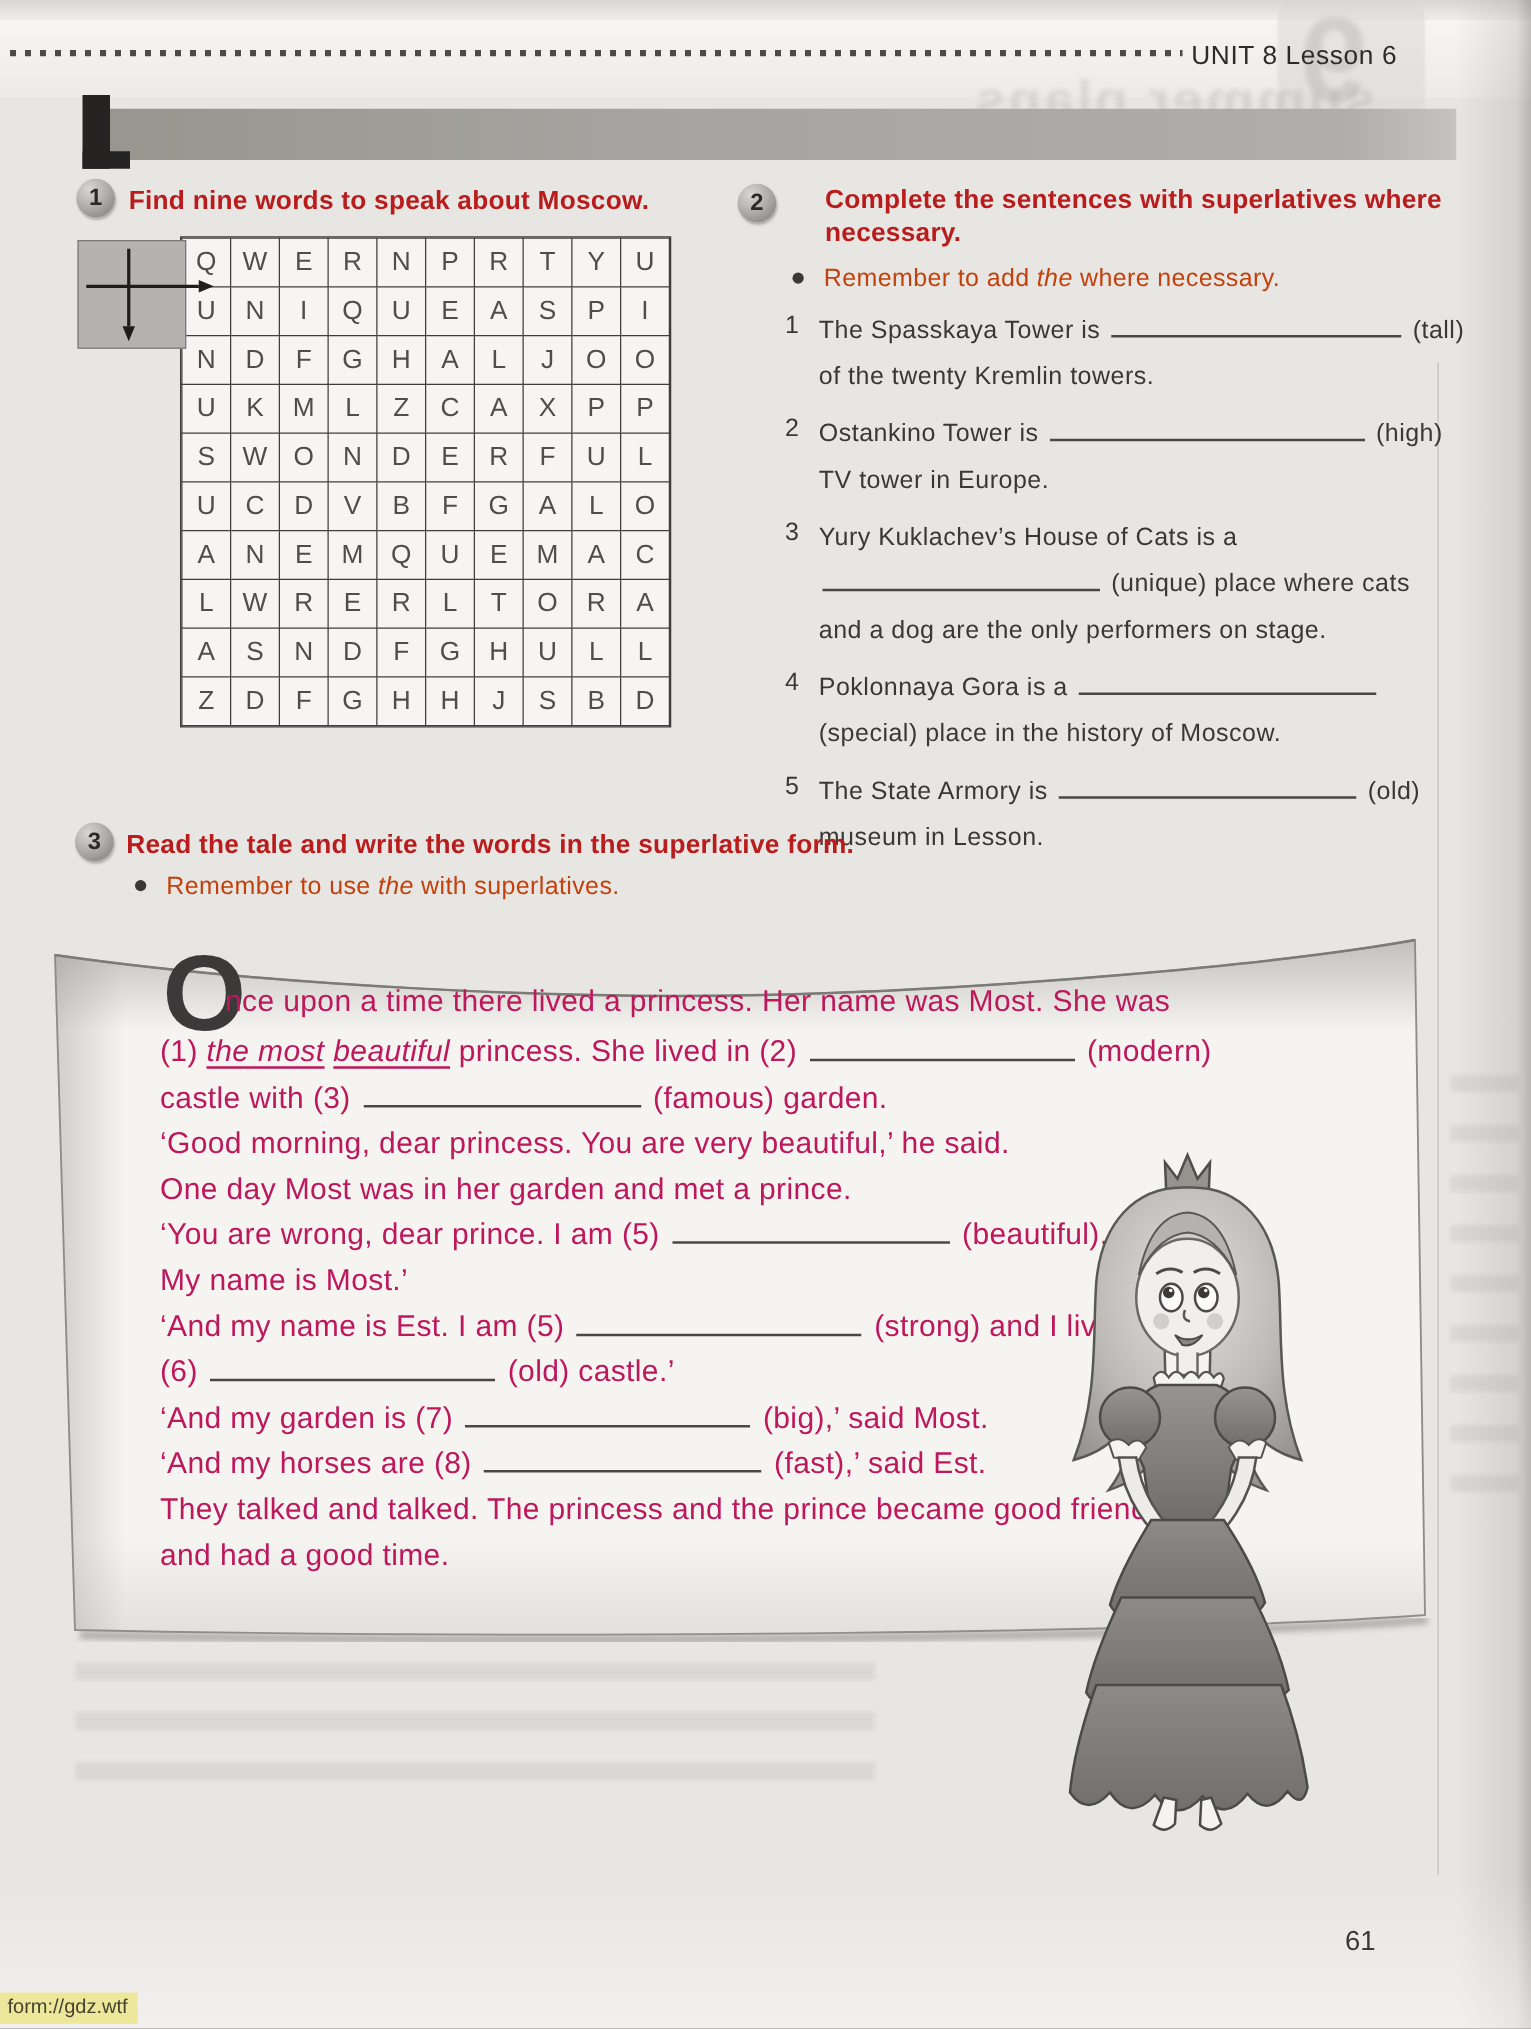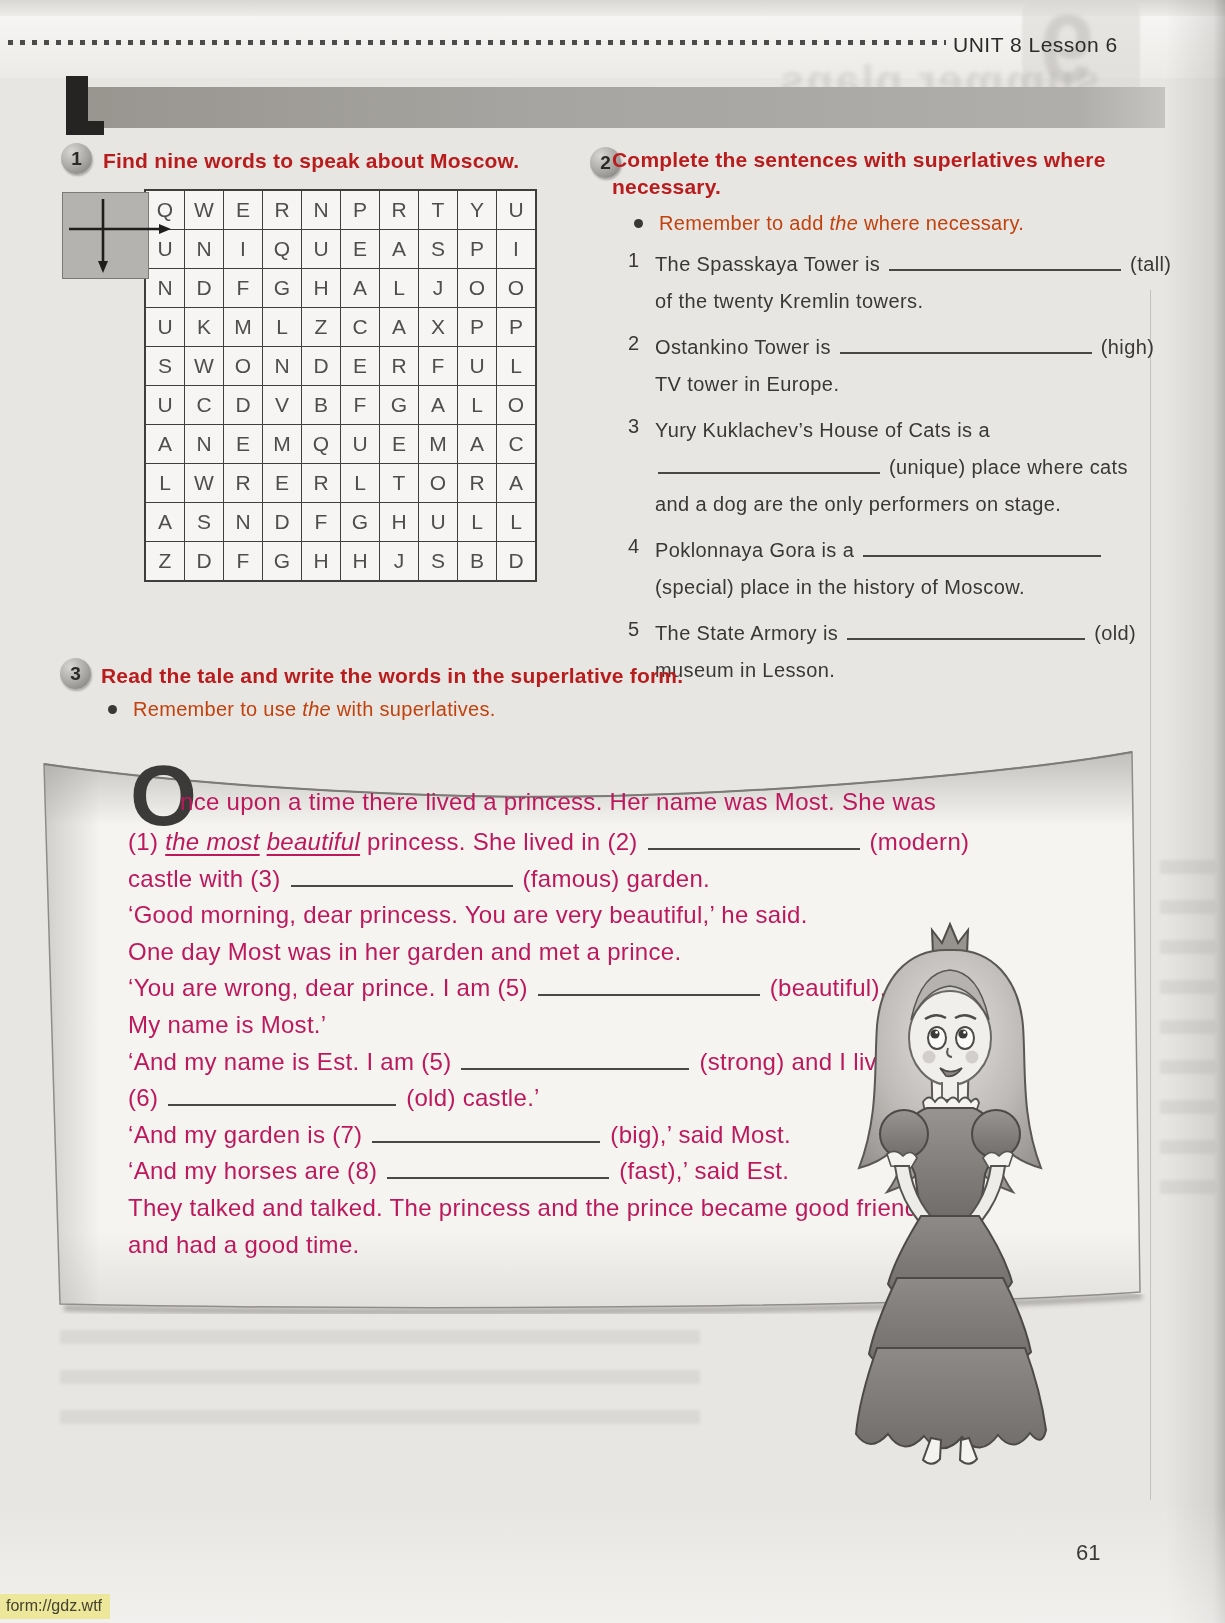--- a/index.html
+++ b/index.html
@@ -47,21 +47,21 @@
   
   .grid-wrap{position:absolute;left:145px;top:190px;}
   table.ws{border-collapse:collapse;background:#f6f5f3;box-shadow:0 0 0 1px #3f3d3b;}
   table.ws td{width:38px;height:38px;border:1.6px solid #413f3d;text-align:center;
     font-size:21px;color:#504e4c;padding:0;}
   .dirbox{position:absolute;left:62px;top:192px;width:85px;height:85px;
     background:#b5b3b0;border:1px solid #7c7a77;}
   .dirbox svg{position:absolute;left:0;top:0;overflow:visible;}
 
   
-  .ex2-head{left:612px;top:146px;width:500px;}
+  .ex2-head{left:660px;top:146px;width:500px;}
   .note-line{position:absolute;font-size:20px;color:#c2410c;letter-spacing:.3px;}
   .note-bullet{display:inline-block;width:9px;height:9px;border-radius:50%;background:#3a3836;margin-right:16px;vertical-align:2px;}
   .ex2-items{position:absolute;left:628px;top:246px;width:520px;font-size:20px;color:#3a3836;letter-spacing:.4px;}
   .ex2-item{position:relative;padding-left:27px;margin-bottom:9px;}
   .ex2-num{position:absolute;left:0;top:3px;}
   .ex2-line{line-height:37px;white-space:nowrap;}
 
   .blank{display:inline-block;height:5px;border-bottom:2px solid #4a4846;margin:0 3px;vertical-align:baseline;}
 
   .it{font-style:italic;}

